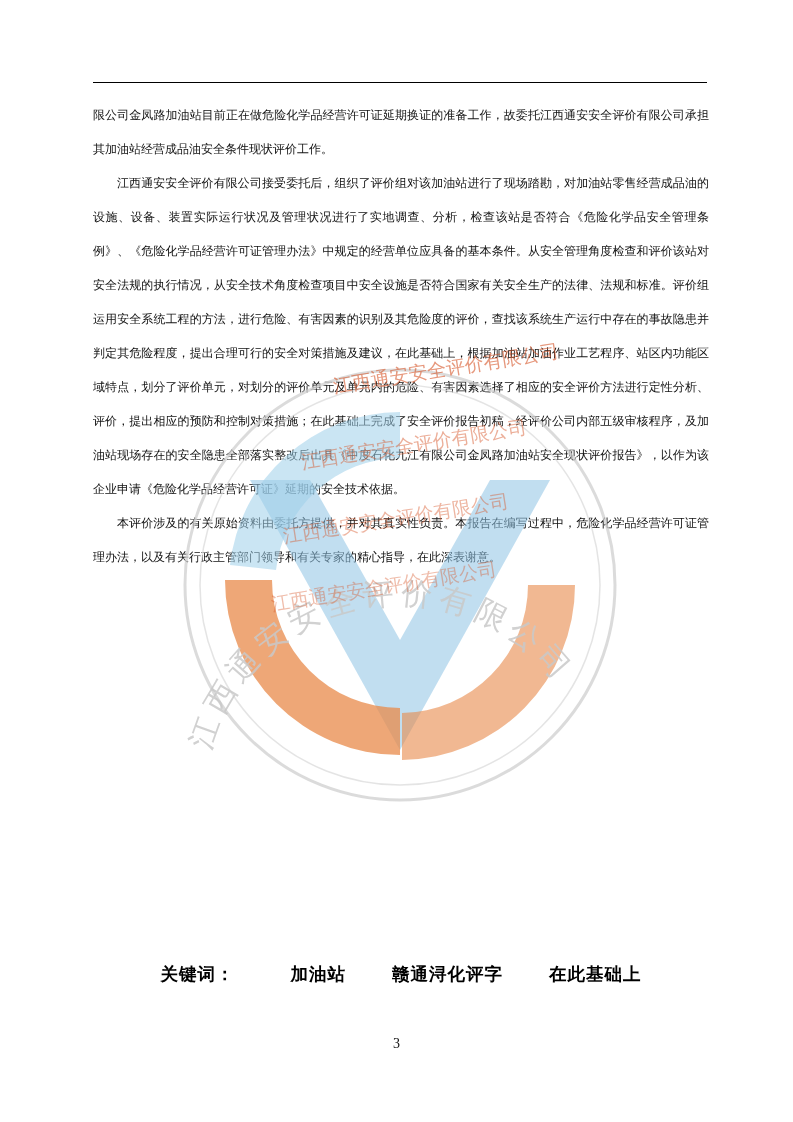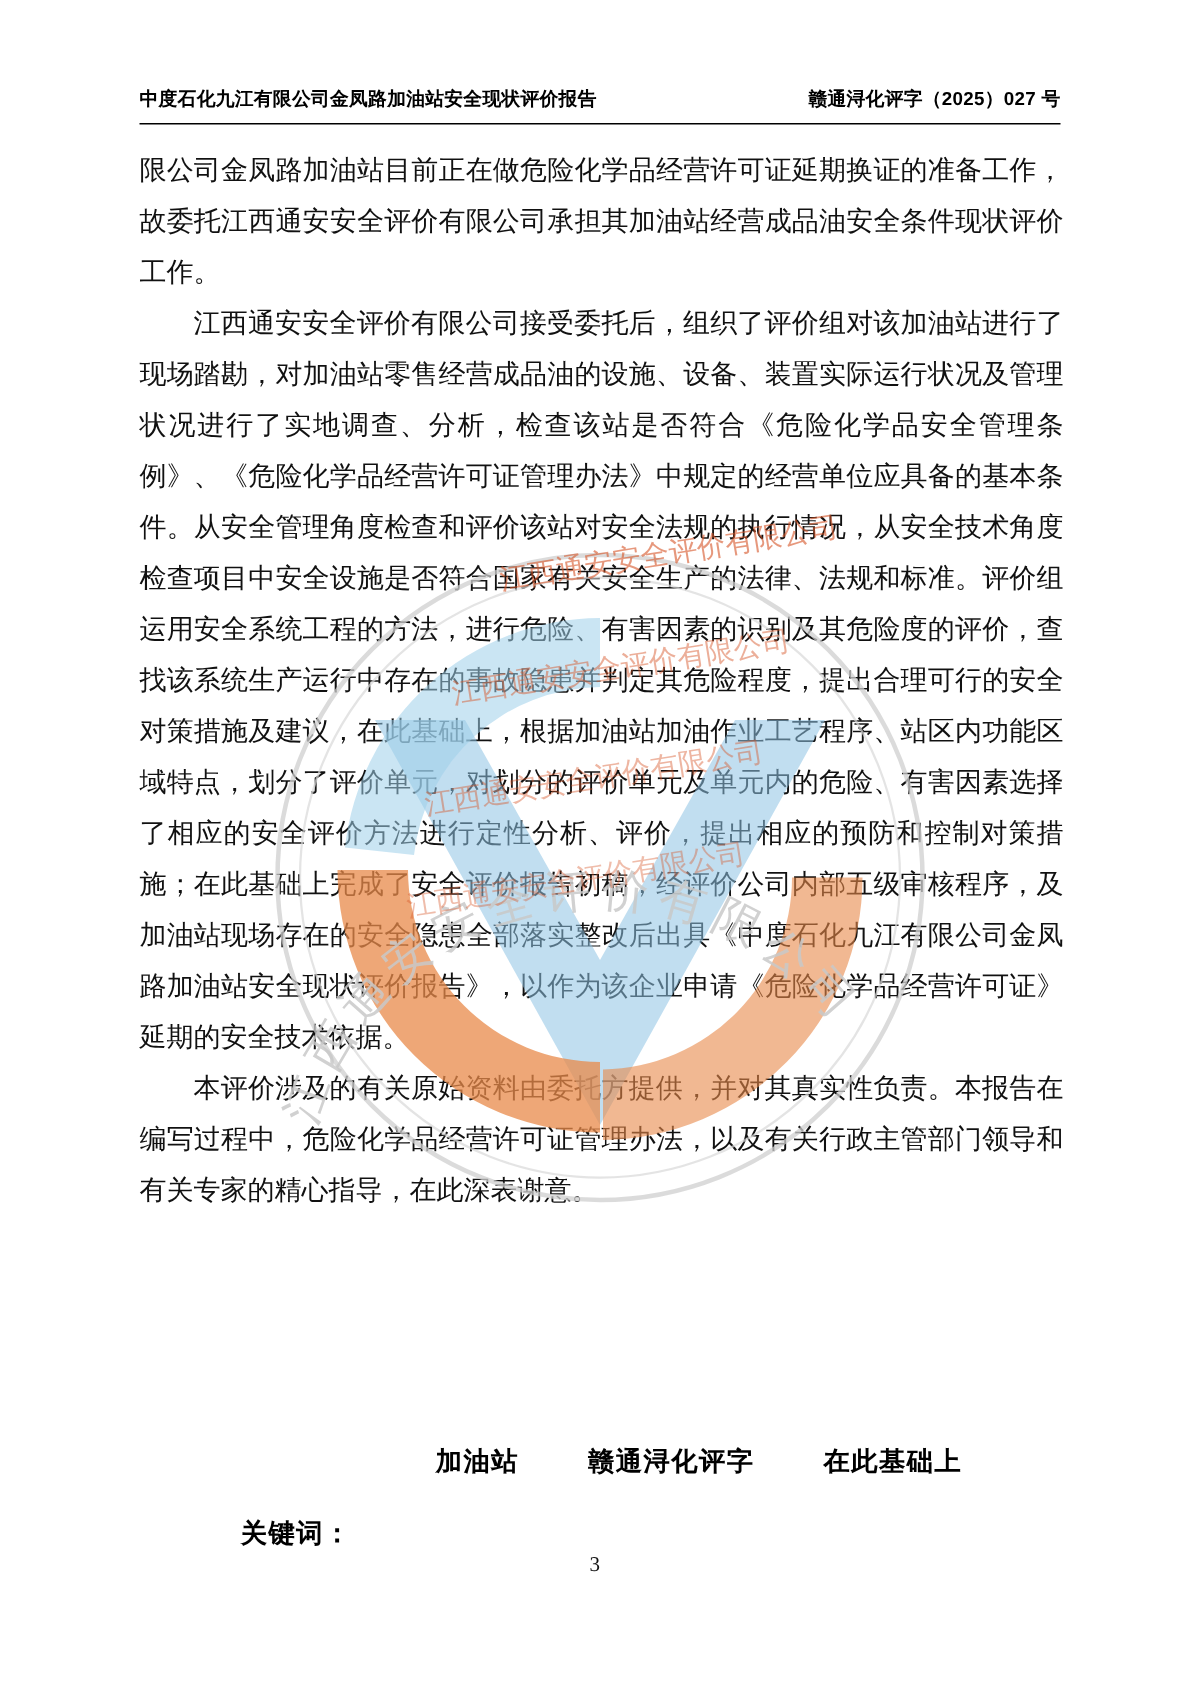--- a/index.html
+++ b/index.html
@@ -45,26 +45,25 @@
     height: 0;
     border-top: 1.2px solid #000;
   }
 
   
   .content {
     position: absolute;
     left: 93px;
     top: 98px;
     width: 616px;
-    font-size: 18px;
+    font-size: 12px;
     line-height: 34px;
     text-align: justify;
     text-justify: inter-ideograph;
     color: #111;
-    font-family: Liberation Mono, monospace;
   }
   .content p {
     margin: 0;
   }
   .content p.indent {
     text-indent: 2em;
   }
 
   
   .keywords {
@@ -74,21 +73,21 @@
     width: 616px;
     font-family: "Liberation Sans", sans-serif;
     font-size: 17.5px;
     font-weight: bold;
     color: #000;
     display: flex;
     justify-content: center;
     gap: 46px;
     letter-spacing: 1px;
   }
-  .keywords .kw-label { margin-right: 10px; margin-top: 48px; }
+  .keywords .kw-label { margin-right: 10px; }
 
   
   .page-number {
     position: absolute;
     left: 0;
     top: 1036px;
     width: 793px;
     text-align: center;
     font-family: "Liberation Serif", serif;
     font-size: 14px;
@@ -115,24 +114,20 @@
     white-space: nowrap;
     pointer-events: none;
     z-index: 6;
   }
 </style>
 </head>
 <body>
 
 <div class="page">
 
-  <div class="header">
-    <span class="header-left">中度石化九江有限公司金凤路加油站安全现状评价报告</span>
-    <span class="header-right">赣通浔化评字（2025）027 号</span>
-  </div>
   <div class="header-rule"></div>
 
   <div class="content">
     <p>限公司金凤路加油站目前正在做危险化学品经营许可证延期换证的准备工作，故委托江西通安安全评价有限公司承担其加油站经营成品油安全条件现状评价工作。</p>
     <p class="indent">江西通安安全评价有限公司接受委托后，组织了评价组对该加油站进行了现场踏勘，对加油站零售经营成品油的设施、设备、装置实际运行状况及管理状况进行了实地调查、分析，检查该站是否符合《危险化学品安全管理条例》、《危险化学品经营许可证管理办法》中规定的经营单位应具备的基本条件。从安全管理角度检查和评价该站对安全法规的执行情况，从安全技术角度检查项目中安全设施是否符合国家有关安全生产的法律、法规和标准。评价组运用安全系统工程的方法，进行危险、有害因素的识别及其危险度的评价，查找该系统生产运行中存在的事故隐患并判定其危险程度，提出合理可行的安全对策措施及建议，在此基础上，根据加油站加油作业工艺程序、站区内功能区域特点，划分了评价单元，对划分的评价单元及单元内的危险、有害因素选择了相应的安全评价方法进行定性分析、评价，提出相应的预防和控制对策措施；在此基础上完成了安全评价报告初稿，经评价公司内部五级审核程序，及加油站现场存在的安全隐患全部落实整改后出具《中度石化九江有限公司金凤路加油站安全现状评价报告》，以作为该企业申请《危险化学品经营许可证》延期的安全技术依据。</p>
     <p class="indent">本评价涉及的有关原始资料由委托方提供，并对其真实性负责。本报告在编写过程中，危险化学品经营许可证管理办法，以及有关行政主管部门领导和有关专家的精心指导，在此深表谢意。</p>
   </div>
 
   <div class="watermark">
     <svg class="wm-svg" viewBox="0 0 540 520" xmlns="http://www.w3.org/2000/svg">

